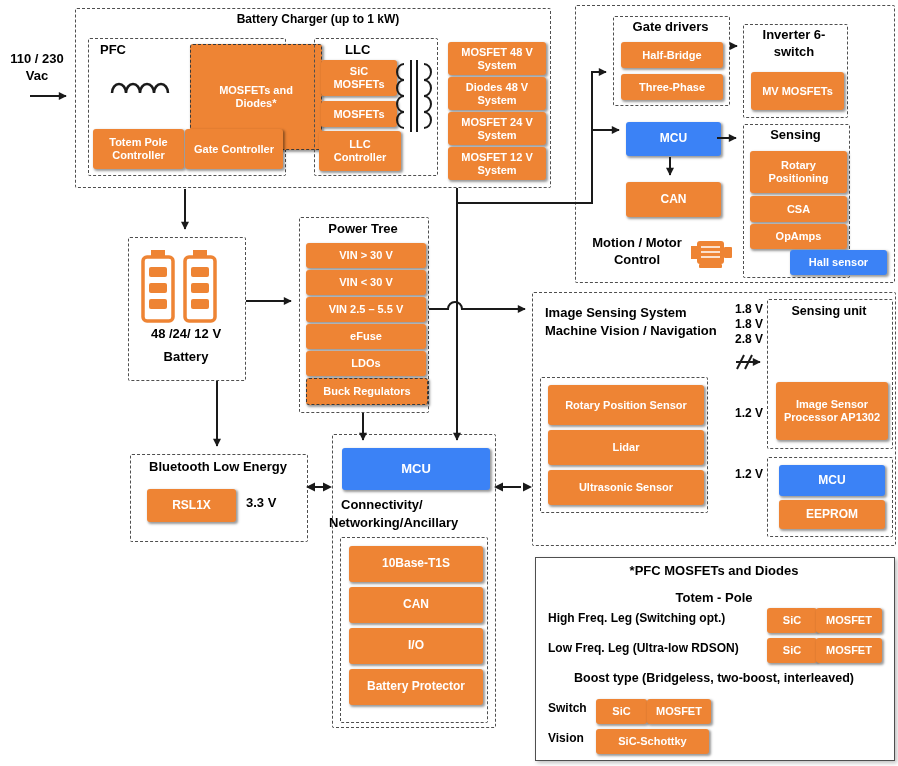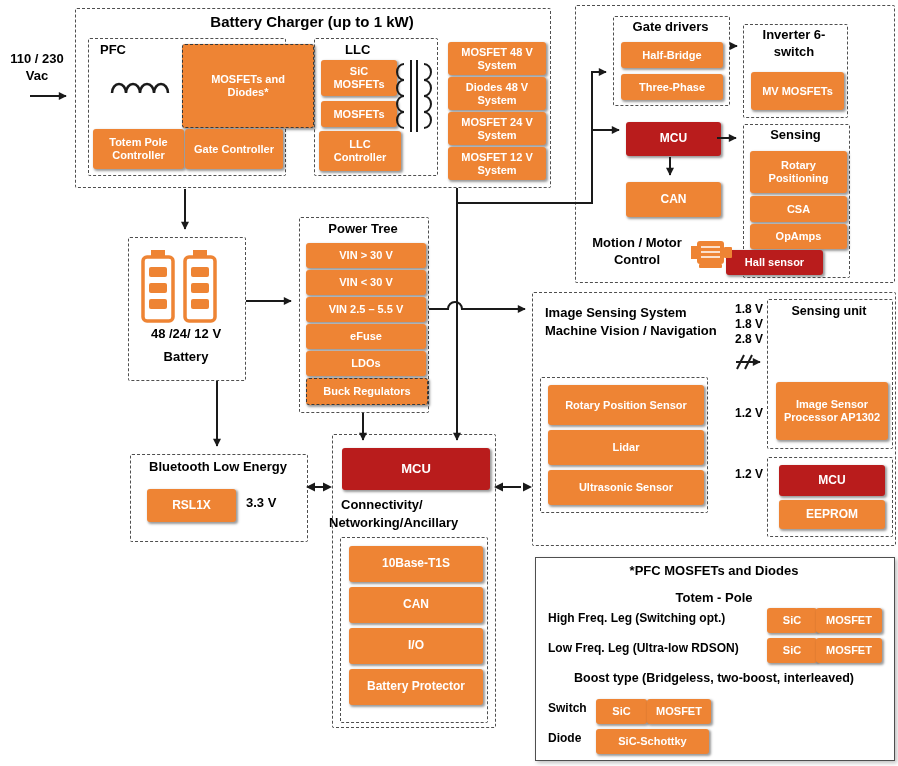--- a/index.html
+++ b/index.html
@@ -2,45 +2,45 @@
 <html><head>
 <meta charset="utf-8">
 <style>
   html,body{margin:0;padding:0;background:#fff;}
   .canvas{position:relative;width:898px;height:766px;background:#fff;font-family:"Liberation Sans",sans-serif;overflow:hidden;}
   .dbox{position:absolute;border:1.5px dashed #4f4f4f;border-radius:2px;background:transparent;}
   .sbox{position:absolute;border:1.5px solid #4f4f4f;background:#fff;box-shadow:2px 2px 4px rgba(0,0,0,.25);}
   .block{position:absolute;background:#EE8434;color:#fff;font-weight:bold;font-size:11px;line-height:1.15;
          display:flex;align-items:center;justify-content:center;text-align:center;border-radius:3px;
          box-shadow:1.5px 1.5px 2.5px rgba(0,0,0,.4);padding:1px 3px;}
-  .gray{background:#b91c1c;}
+  .gray{background:#3b82f6;}
   .outlined{border:1.5px dashed #3a3a3a;}
   .f12{font-size:12px;}
   .f13{font-size:13px;}
   .lbl{position:absolute;color:#000;font-weight:bold;font-size:13px;line-height:1.3;}
   .sm{font-size:12px;}
   .ctr{text-align:center;}
   svg.overlay{position:absolute;left:0;top:0;width:898px;height:766px;pointer-events:none;}
 </style>
 </head>
 <body>
 
 <div class="canvas">
 
   <div class="lbl ctr" style="left:0px;top:51px;width:74px">
     <div>110 / 230</div>
     <div>Vac</div>
   </div>
 
   <div class="dbox" style="left:75px;top:8px;width:474px;height:178px"></div>
-  <div class="lbl ctr" style="left:75px;top:12px;width:474px;font-size:15px">Battery Charger (up to 1 kW)</div>
+  <div class="lbl ctr" style="left:81px;top:12px;width:474px;font-size:12px">Battery Charger (up to 1 kW)</div>
 
   <div class="dbox" style="left:88px;top:38px;width:196px;height:136px"></div>
   <div class="lbl" style="left:100px;top:42px">PFC</div>
-  <div class="block outlined" style="left:182px;top:44px;width:98px;height:76px;padding:3px 16px">MOSFETs and Diodes*</div>
+  <div class="block outlined" style="left:190px;top:44px;width:98px;height:76px;padding:14px 16px">MOSFETs and Diodes*</div>
   <div class="block" style="left:93px;top:129px;width:85px;height:38px">Totem Pole Controller</div>
   <div class="block" style="left:185px;top:129px;width:92px;height:38px">Gate Controller</div>
 
   <div class="dbox" style="left:314px;top:38px;width:122px;height:136px"></div>
   <div class="lbl" style="left:345px;top:42px">LLC</div>
   <div class="block" style="left:321px;top:60px;width:70px;height:34px">SiC MOSFETs</div>
   <div class="block" style="left:321px;top:101px;width:70px;height:24px">MOSFETs</div>
   <div class="block" style="left:319px;top:131px;width:76px;height:38px">LLC Controller</div>
 
   <div class="block" style="left:448px;top:42px;width:92px;height:31px">MOSFET 48 V System</div>
@@ -60,21 +60,21 @@
   <div class="block" style="left:751px;top:72px;width:87px;height:36px">MV MOSFETs</div>
 
   <div class="block gray f12" style="left:626px;top:122px;width:89px;height:32px">MCU</div>
   <div class="block f12" style="left:626px;top:182px;width:89px;height:33px">CAN</div>
 
   <div class="dbox" style="left:743px;top:124px;width:105px;height:152px"></div>
   <div class="lbl ctr" style="left:743px;top:127px;width:105px">Sensing</div>
   <div class="block" style="left:750px;top:151px;width:91px;height:40px">Rotary Positioning</div>
   <div class="block" style="left:750px;top:196px;width:91px;height:24px">CSA</div>
   <div class="block" style="left:750px;top:224px;width:91px;height:23px">OpAmps</div>
-  <div class="block gray" style="left:726px;top:250px;width:91px;height:23px">Hall sensor</div>
+  <div class="block gray" style="left:790px;top:250px;width:91px;height:23px">Hall sensor</div>
 
   <div class="lbl ctr" style="left:578px;top:235px;width:118px">Motion / Motor Control</div>
 
   <div class="dbox" style="left:128px;top:237px;width:116px;height:142px"></div>
   <div class="lbl ctr" style="left:128px;top:326px;width:116px">48 /24/ 12 V</div>
   <div class="lbl ctr" style="left:128px;top:349px;width:116px">Battery</div>
 
   <div class="dbox" style="left:299px;top:217px;width:128px;height:194px"></div>
   <div class="lbl ctr" style="left:299px;top:221px;width:128px">Power Tree</div>
   <div class="block" style="left:306px;top:243px;width:114px;height:23px">VIN &gt; 30 V</div>
@@ -128,21 +128,21 @@
   <div class="lbl sm" style="left:548px;top:611px">High Freq. Leg (Switching opt.)</div>
   <div class="block" style="left:767px;top:608px;width:44px;height:23px">SiC</div>
   <div class="block" style="left:816px;top:608px;width:60px;height:23px">MOSFET</div>
   <div class="lbl sm" style="left:548px;top:641px">Low Freq. Leg (Ultra-low RDSON)</div>
   <div class="block" style="left:767px;top:638px;width:44px;height:23px">SiC</div>
   <div class="block" style="left:816px;top:638px;width:60px;height:23px">MOSFET</div>
   <div class="lbl ctr" style="left:535px;top:670px;width:358px;font-size:12.5px">Boost type (Bridgeless, two-boost, interleaved)</div>
   <div class="lbl sm" style="left:548px;top:701px">Switch</div>
   <div class="block" style="left:596px;top:699px;width:45px;height:23px">SiC</div>
   <div class="block" style="left:647px;top:699px;width:58px;height:23px">MOSFET</div>
-  <div class="lbl sm" style="left:548px;top:731px">Diode</div>
+  <div class="lbl sm" style="left:548px;top:731px">Vision</div>
   <div class="block" style="left:596px;top:729px;width:107px;height:23px">SiC-Schottky</div>
 
   <svg class="overlay" viewBox="0 0 898 766" xmlns="http://www.w3.org/2000/svg">
     <defs>
       <marker id="ah" viewBox="0 0 10 10" refX="9" refY="5" markerWidth="9" markerHeight="8" markerUnits="userSpaceOnUse" orient="auto">
         <path d="M0,0 L10,5 L0,10 Z" fill="#1a1a1a"></path>
       </marker>
     </defs>
 
     <g stroke="#1a1a1a" stroke-width="2" fill="none">

